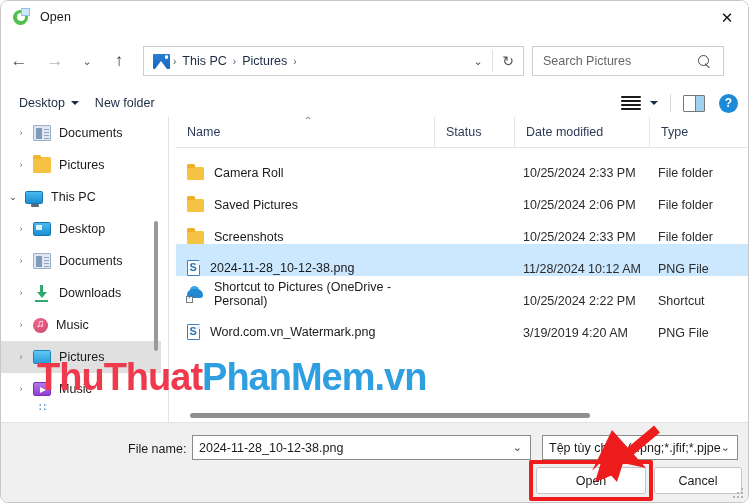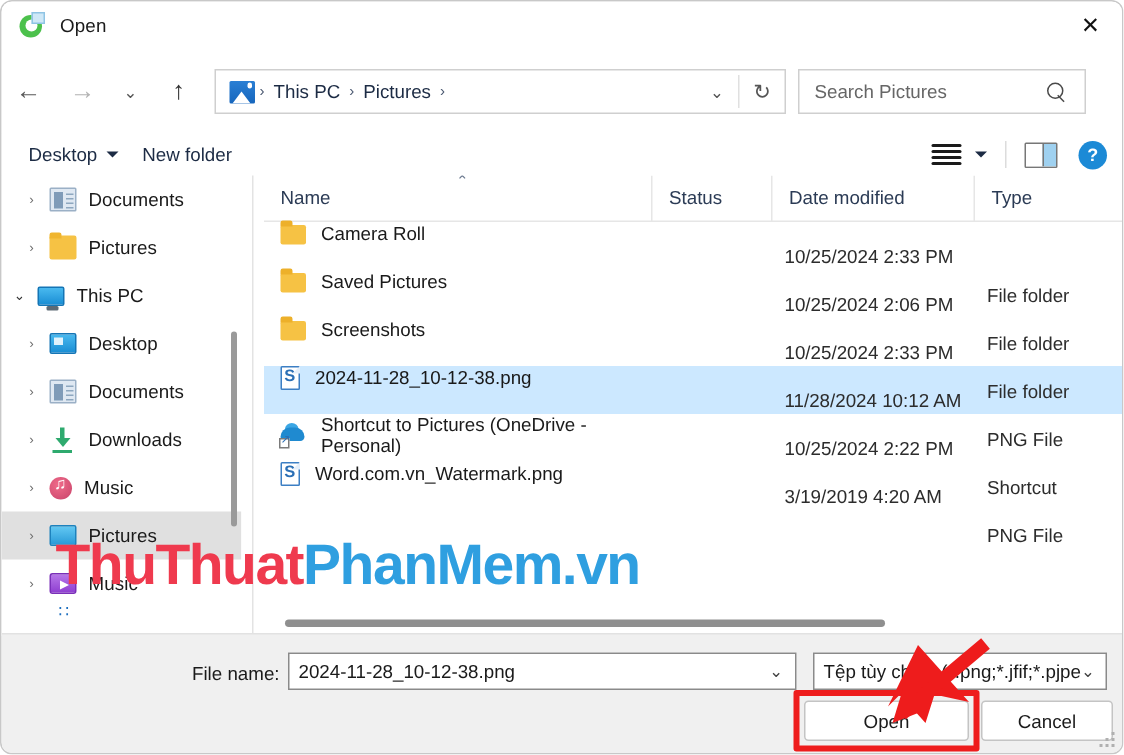--- a/index.html
+++ b/index.html
@@ -287,21 +287,21 @@
   .col.c-name { width: 259px; }
   .col.c-status { width: 80px; }
   .col.c-date { width: 135px; }
   .col.c-type { width: 100px; border-right: none; }
   .sort-caret {
     position: absolute; left: 128px; top: -2px;
     color: #6c7a90; font-size: 10px;
   }
 
   .row {
-    height: 32px; display: flex; align-items: flex-start;
+    height: 32px; display: flex; align-items: flex-end;
     font-size: 12.5px; color: #1a1a1a;
   }
   .row.sel { background: #cce8ff; }
   .cell-name { width: 259px; display: flex; align-items: center; padding-left: 11px; }
   .cell-status { width: 80px; }
   .cell-date { width: 135px; padding-left: 8px; color: #2c2c2c; margin-top: 16px; }
   .cell-type { width: 100px; padding-left: 8px; color: #2c2c2c; margin-top: 42px; }
   .f-icon { width: 17px; height: 16px; margin-right: 10px; position: relative; flex: none; }
 
   .fi-folder { background:#f6c244; border-radius:1.5px; height:13px; margin-top:2px;}

